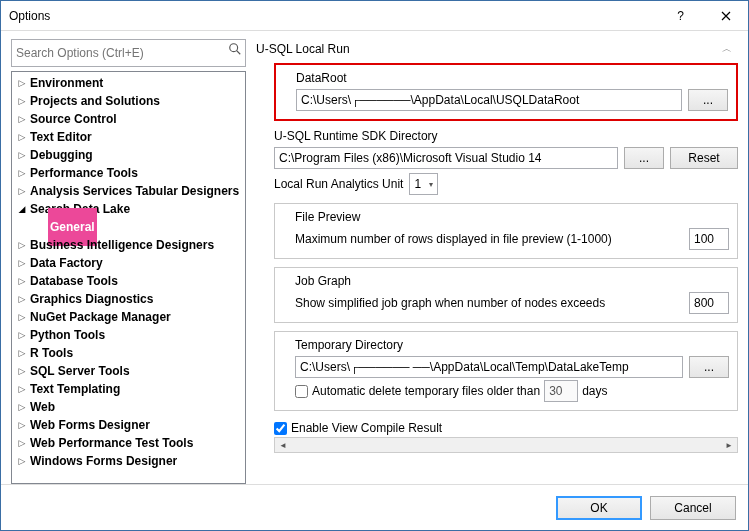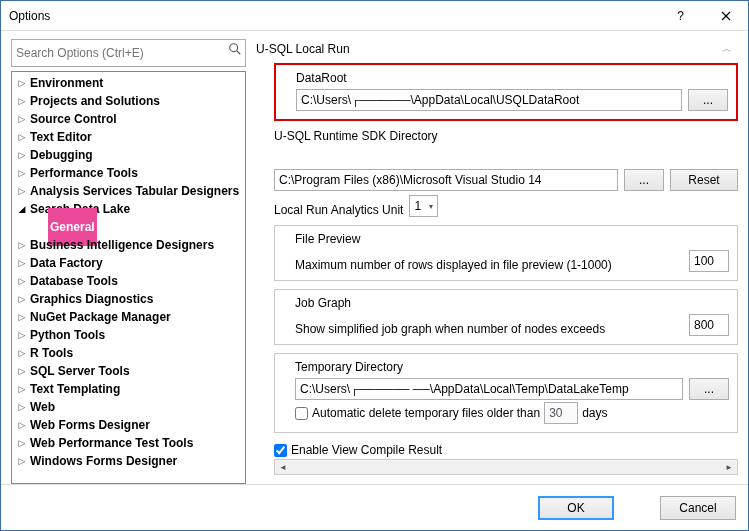--- a/index.html
+++ b/index.html
@@ -21,34 +21,34 @@
 .tree-item.selected .label { background: #ec4899; color: #fff; padding: 12px 2px; }
 .tree-item .label { padding: 0 2px; font-weight: bold; }
 .right { flex: 1; display: flex; flex-direction: column; overflow: hidden; }
 .section-header { display: flex; align-items: center; height: 20px; margin-bottom: 4px; }
 .section-header .txt { flex: 1; }
 .section-header .chev { color: #666; font-size: 10px; padding-right: 6px; }
 .settings-body { flex: 1; overflow: hidden; padding-left: 18px; }
 .group { border: 1px solid #c9c9c9; margin-bottom: 8px; padding: 6px 8px 8px 20px; }
 .group.highlight { border: 2px solid #d00; }
 .group-title { margin-bottom: 4px; }
-.row { display: flex; align-items: flex-end; gap: 6px; margin-top: 4px; }
+.row { display: flex; align-items: center; gap: 6px; margin-top: 4px; }
 .row input[type=text] { height: 22px; border: 1px solid #abadb3; padding: 0 4px; background: #fff; }
 .row input[type=text]:disabled { background: #f4f4f4; color: #777; }
 .btn-win { height: 22px; border: 1px solid #acacac; background: linear-gradient(#f5f5f5,#e6e6e6); padding: 0 8px; min-width: 40px; }
 .small-input { width: 40px; height: 22px; border: 1px solid #abadb3; padding: 0 4px; }
 .combo { height: 22px; border: 1px solid #abadb3; background: #fff; padding: 0 4px; display: inline-flex; align-items: center; gap: 8px; }
 .combo .dd { font-size: 8px; color: #555; }
 .checkline { display: flex; align-items: center; gap: 4px; padding: 2px 0 0 0; }
 .checkline input[type=checkbox] { width: 13px; height: 13px; }
 .hscroll { display: flex; align-items: center; height: 16px; background: #f0f0f0; border: 1px solid #ccc; margin-top: 2px; }
 .hscroll .arrbtn { width: 16px; height: 14px; display: flex; align-items: center; justify-content: center; font-size: 8px; color: #555; }
 .hscroll .track { flex: 1; }
 .footer { height: 46px; display: flex; justify-content: flex-end; align-items: center; gap: 8px; padding: 0 12px; border-top: 1px solid #ddd; }
-.footer .btn-win { width: 76px; height: 24px; margin-left: 38px; }
+.footer .btn-win { width: 86px; height: 24px; }
 .footer .btn-win.default { border: 1px solid #3399ff; outline: 1px solid #3399ff; outline-offset: -2px; }
 </style>
 </head>
 <body>
 
 <div class="window">
   <div class="titlebar">
     <span class="title">Options</span>
     <div class="btn">?</div>
     <div class="btn">
@@ -172,21 +172,21 @@
           <div class="group-title">DataRoot</div>
           <div class="row">
             <input type="text" style="flex: 1 1 0%;" value="C:\Users\┌──────\AppData\Local\USQLDataRoot">
             <button class="btn-win">...</button>
           </div>
         </div>
 
         <div style="margin-bottom:8px">
           <div class="group-title">U-SQL Runtime SDK Directory</div>
           <div class="row">
-            <input type="text" style="flex: 1 1 0%; margin-top: 22px;" value="C:\Program Files (x86)\Microsoft Visual Studio 14">
+            <input type="text" style="flex: 1 1 0%;" value="C:\Program Files (x86)\Microsoft Visual Studio 14">
             <button class="btn-win">...</button>
             <button class="btn-win" style="min-width:68px">Reset</button>
           </div>
           <div class="row">
             <span>Local Run Analytics Unit</span>
             <div class="combo">
               <span>1</span>
               <span class="dd">▾</span>
             </div>
           </div>

